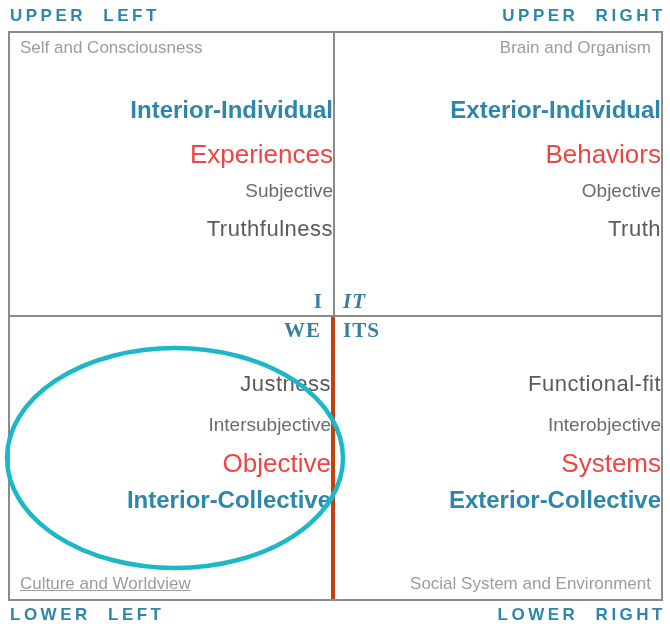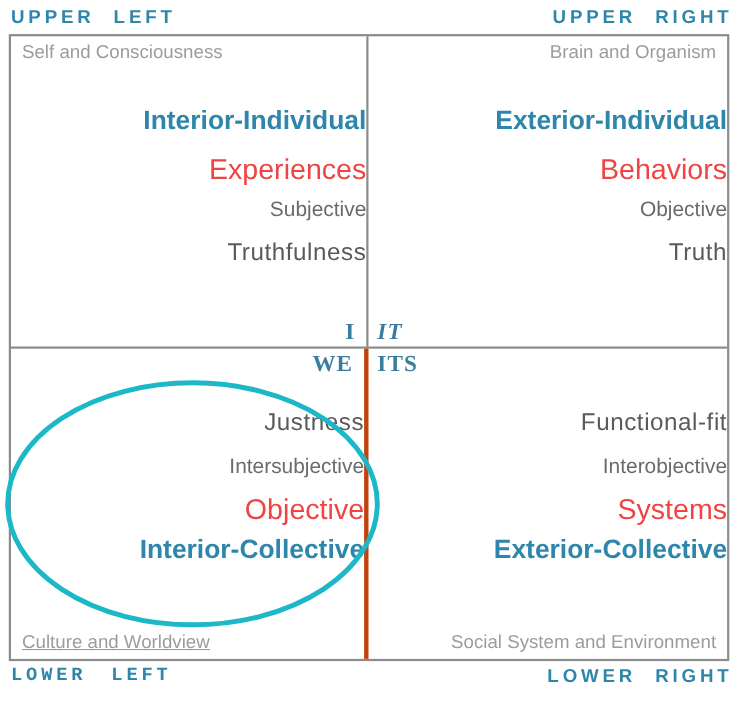--- a/index.html
+++ b/index.html
@@ -13,21 +13,21 @@
   
   .corner-label{
     position:absolute;
     font-size:17px;font-weight:bold;
     letter-spacing:3.5px;word-spacing:9px;
     color:#2e86ab;
     white-space:nowrap;
   }
   .corner-label.ul{top:6px;left:10px;}
   .corner-label.ur{top:6px;right:4px;}
-  .corner-label.ll{top:605px;left:10px;font-family:Liberation Mono, monospace;}
+  .corner-label.ll{top:605px;left:10px;}
   .corner-label.lr{top:605px;right:4px;}
 
   
   .grid{
     position:absolute;left:8px;top:31px;
     width:655px;height:570px;
     border:2px solid #8b8b8b;
     display:grid;
     grid-template-columns:325px 1fr;
     grid-template-rows:284px 1fr;

